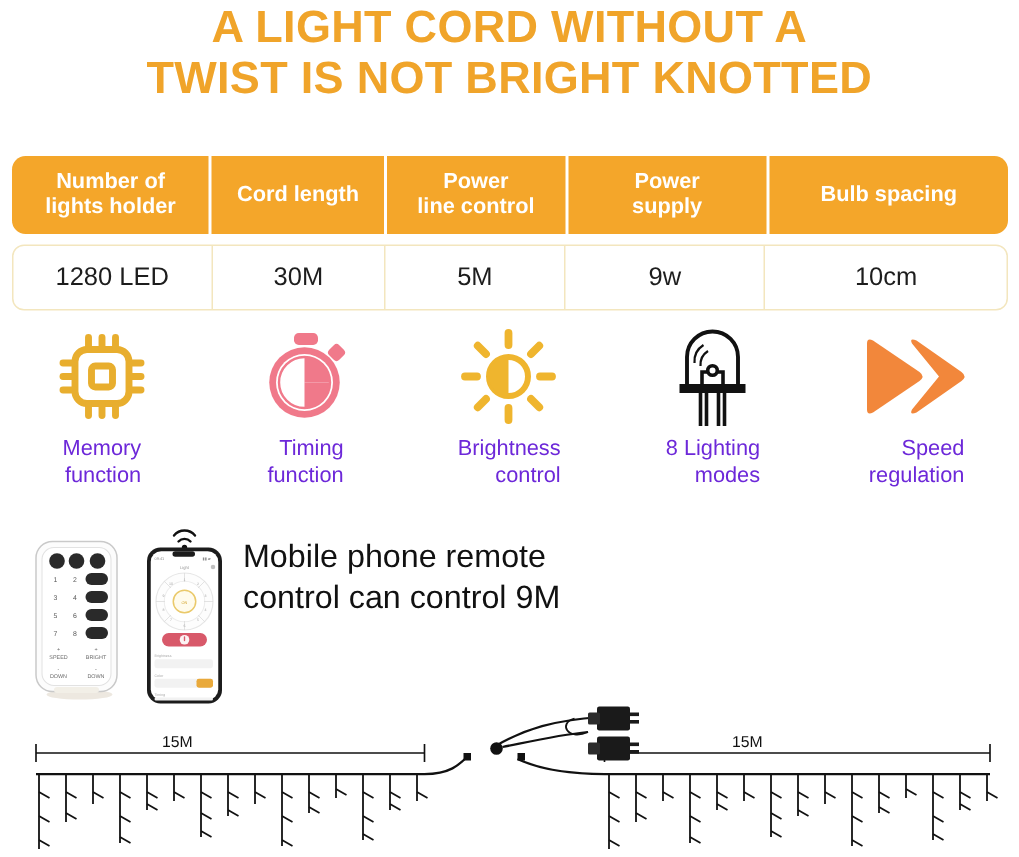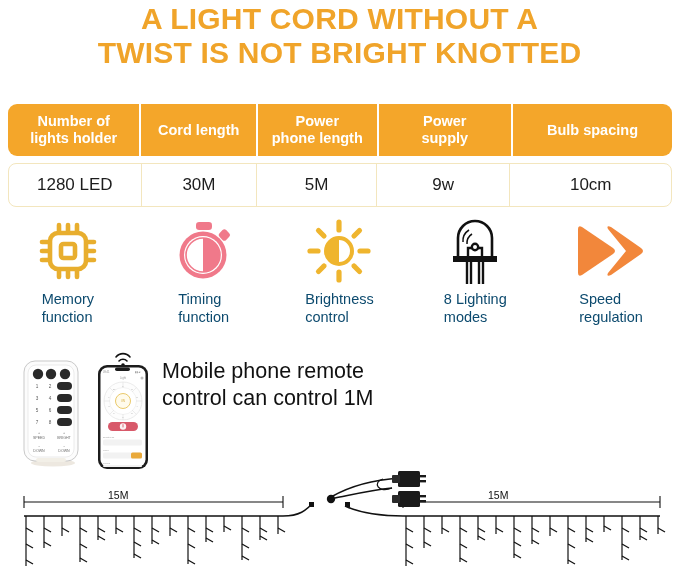--- a/index.html
+++ b/index.html
@@ -45,21 +45,21 @@
   .c3{width:134px;} .c4{width:161px;}
 
   
   #features{
     position:absolute;left:0;top:214px;width:679px;height:126px;
     display:flex;
   }
   .feature{flex:1;display:flex;flex-direction:column;align-items:center;}
   .feature .ficon{height:74px;display:flex;align-items:center;justify-content:center;}
   .feature .flabel{
-    text-align:left;font-size:14.5px;line-height:18px;color:#0c4a6e;
+    text-align:right;font-size:14.5px;line-height:18px;color:#6d28d9;
     margin-top:2px;
   }
 
   
   #phone-row{position:absolute;left:0;top:348px;width:679px;height:130px;}
   #remote-wrap{position:absolute;left:20px;top:12px;}
   #phone-wrap{position:absolute;left:89px;top:0px;}
   #phone-text{
     position:absolute;left:162px;top:10px;width:330px;
     font-size:21.5px;line-height:27px;color:#111;
@@ -89,21 +89,21 @@
         <span>Number of</span><br>
         <span>lights holder</span>
       </span>
     </div>
     <div class="th c1">
       <span>Cord length</span>
     </div>
     <div class="th c2">
       <span>
         <span>Power</span><br>
-        <span>phone length</span>
+        <span>line control</span>
       </span>
     </div>
     <div class="th c3">
       <span>
         <span>Power</span><br>
         <span>supply</span>
       </span>
     </div>
     <div class="th c4">
       <span>Bulb spacing</span>
@@ -338,21 +338,21 @@
         <rect x="14" y="104.5" width="39" height="6" rx="1.6" fill="#F2F2F2"></rect>
         <rect x="42" y="104.5" width="11" height="6" rx="1.6" fill="#E9A93A"></rect>
         <text x="14" y="116" fill="#AAAAAA" font-family="Liberation Sans, sans-serif" font-size="2.4">Timing</text>
         <rect x="14" y="117" width="39" height="2" rx="1" fill="#F2F2F2"></rect>
       </g>
     </svg>
   </div>
 
   <div id="phone-text">
     <span>Mobile phone remote</span><br>
-    <span>control can control 1M</span>
+    <span>control can control 9M</span>
   </div>
 
 </div>
 
 <div id="diagram">
   <svg width="679" height="101" viewBox="0 0 679 101">
 
     <g stroke="#111111" stroke-width="1.1">
 
       <line x1="24" y1="26" x2="24" y2="38"></line>

